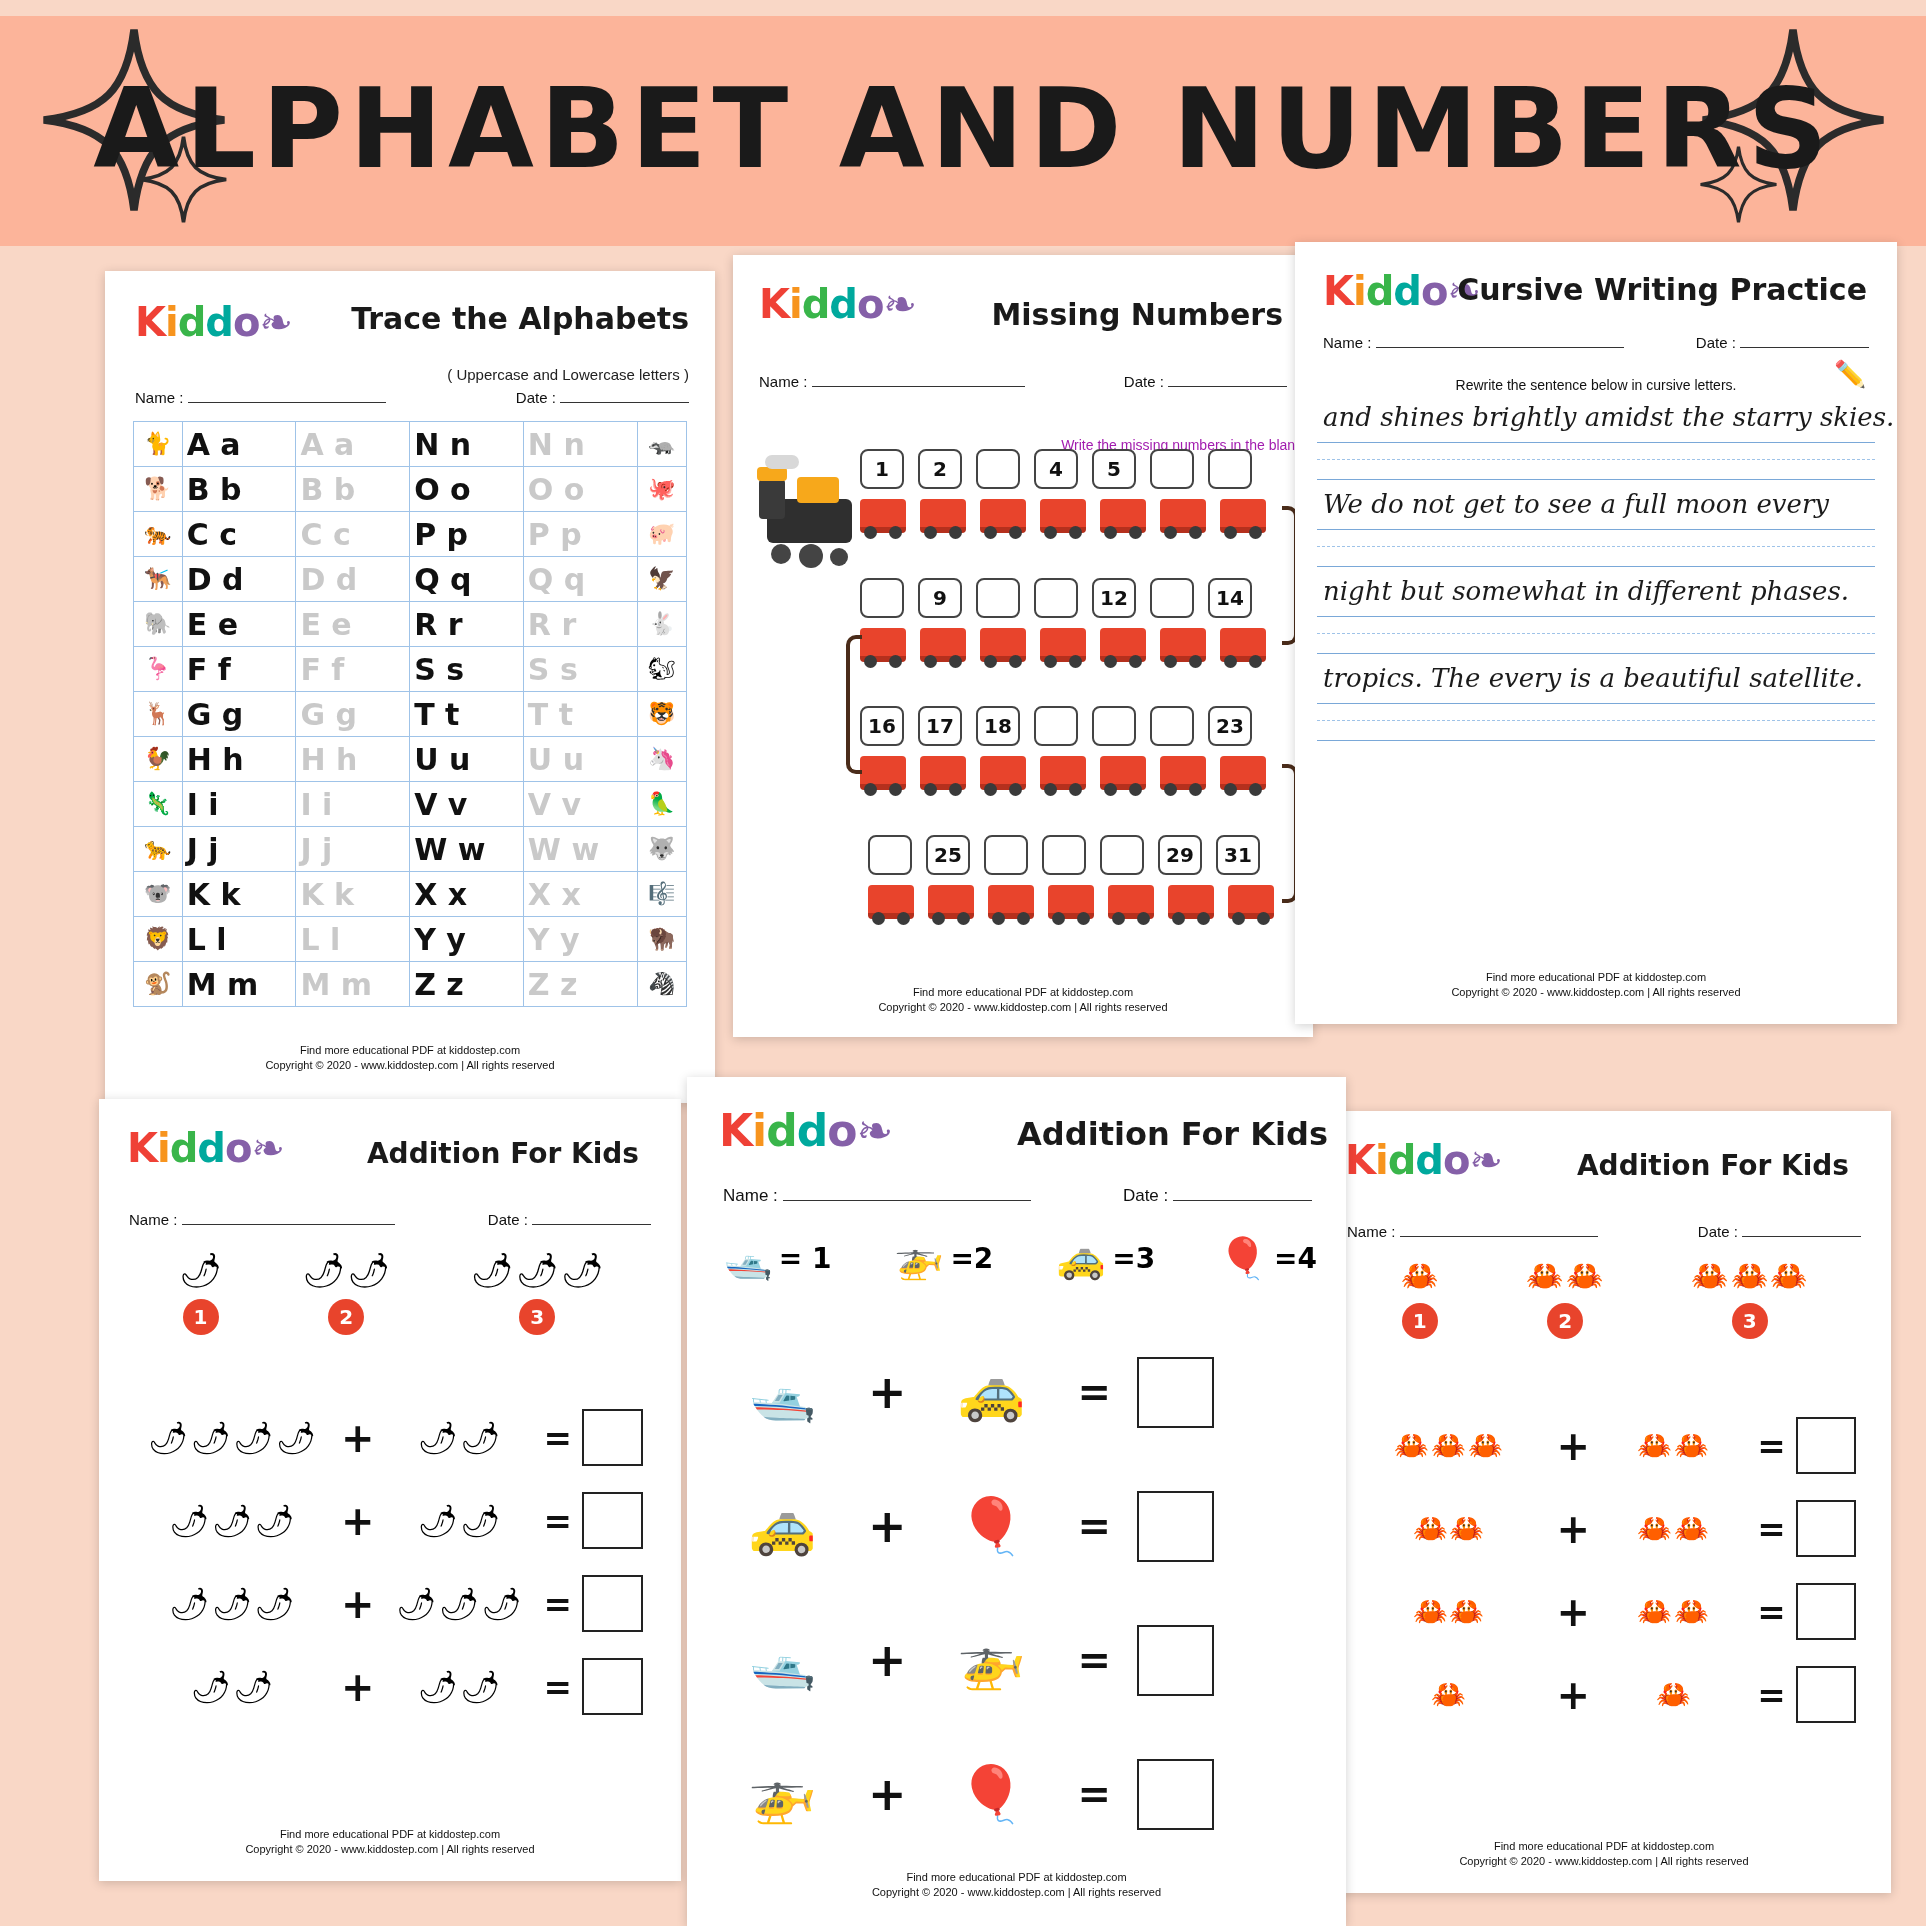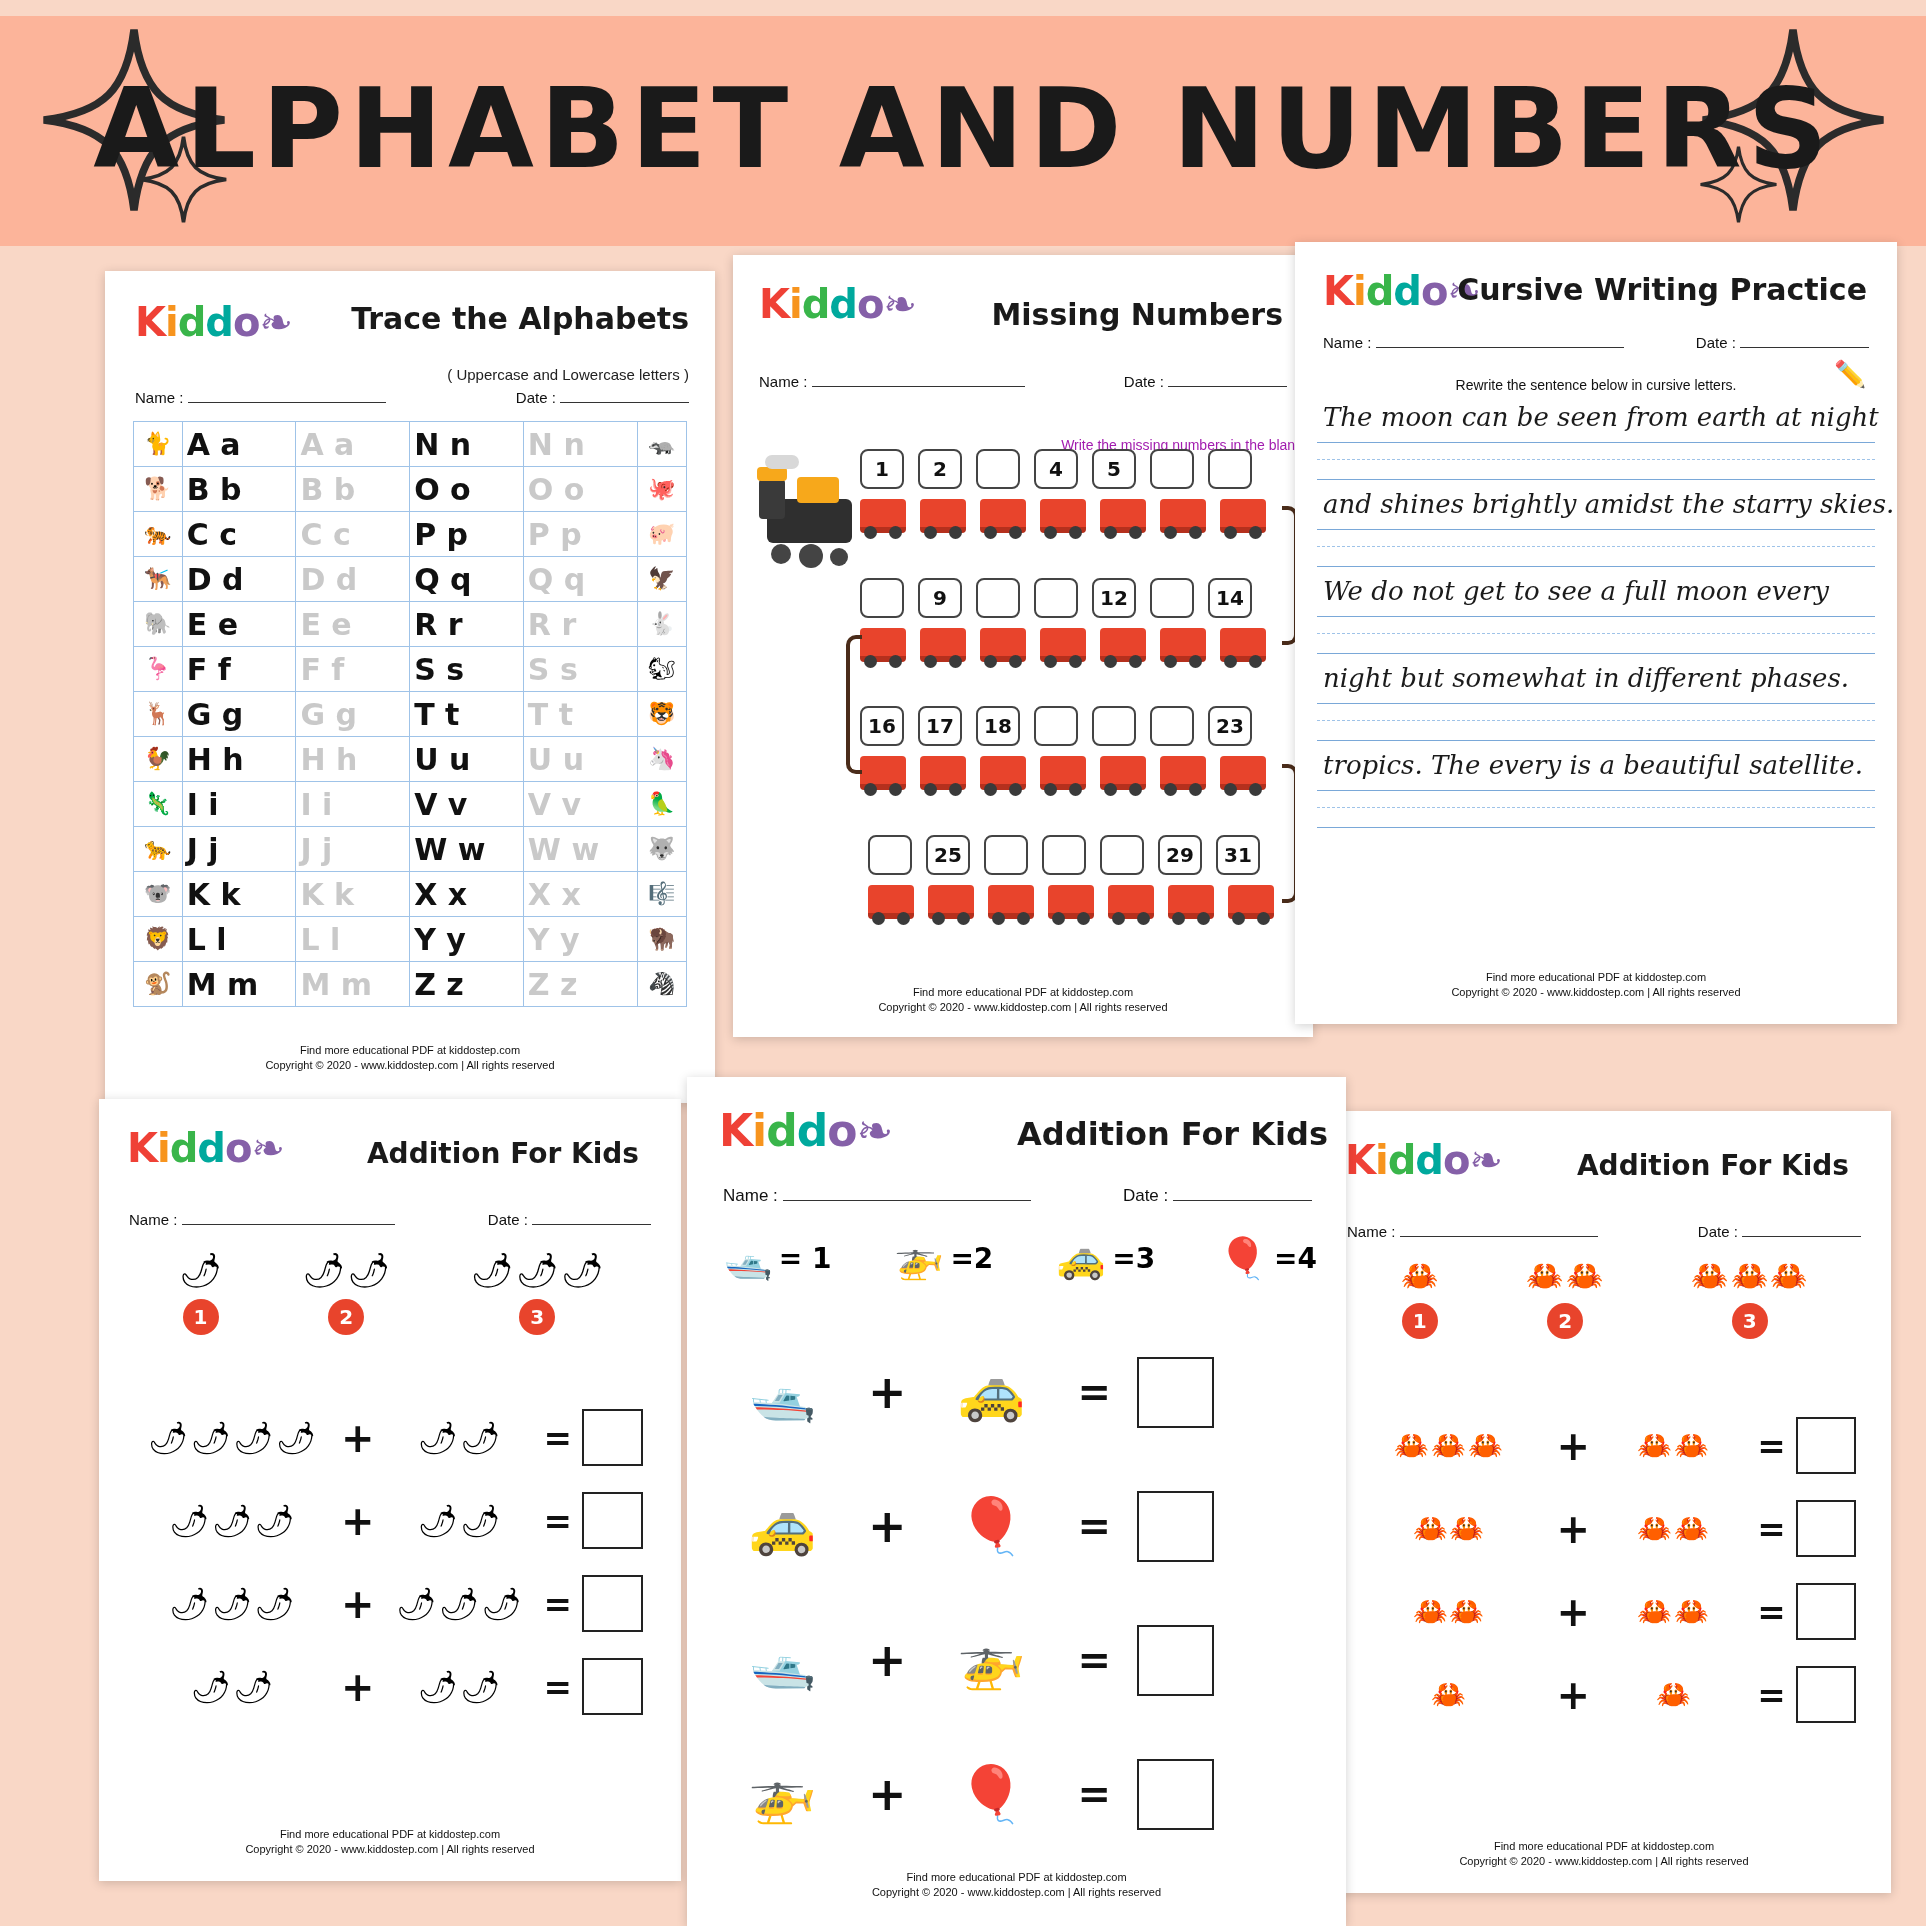--- a/index.html
+++ b/index.html
@@ -391,26 +391,20 @@
   <div class="nd-row" style="position:absolute; right:28px; top:91px;">
     <span>Date :</span>
     <span class="nd-line" style="width:129px; height:15px;"></span>
   </div>
 
   <div style="position:absolute; left:0; top:135px; width:100%; text-align:center; font-size:14px; color:#111;">Rewrite the sentence below in cursive letters.</div>
   <div style="position:absolute; right:30px; top:117px; font-size:26px;">✏️</div>
 
   <div id="cursive-area" style="position:absolute; left:22px; top:160px; width:558px;">
       <div class="cursive-line-group">
-        <div class="cursive-text">The moon can be seen from earth at night</div>
-        <div class="rule solid" style="top:40px;"></div>
-        <div class="rule" style="top:57px; border-top-style:dashed;"></div>
-        <div class="rule solid" style="top:77px;"></div>
-      </div>
-      <div class="cursive-line-group">
         <div class="cursive-text">and shines brightly amidst the starry skies.</div>
         <div class="rule solid" style="top:40px;"></div>
         <div class="rule" style="top:57px; border-top-style:dashed;"></div>
         <div class="rule solid" style="top:77px;"></div>
       </div>
       <div class="cursive-line-group">
         <div class="cursive-text">We do not get to see a full moon every</div>
         <div class="rule solid" style="top:40px;"></div>
         <div class="rule" style="top:57px; border-top-style:dashed;"></div>
         <div class="rule solid" style="top:77px;"></div>

